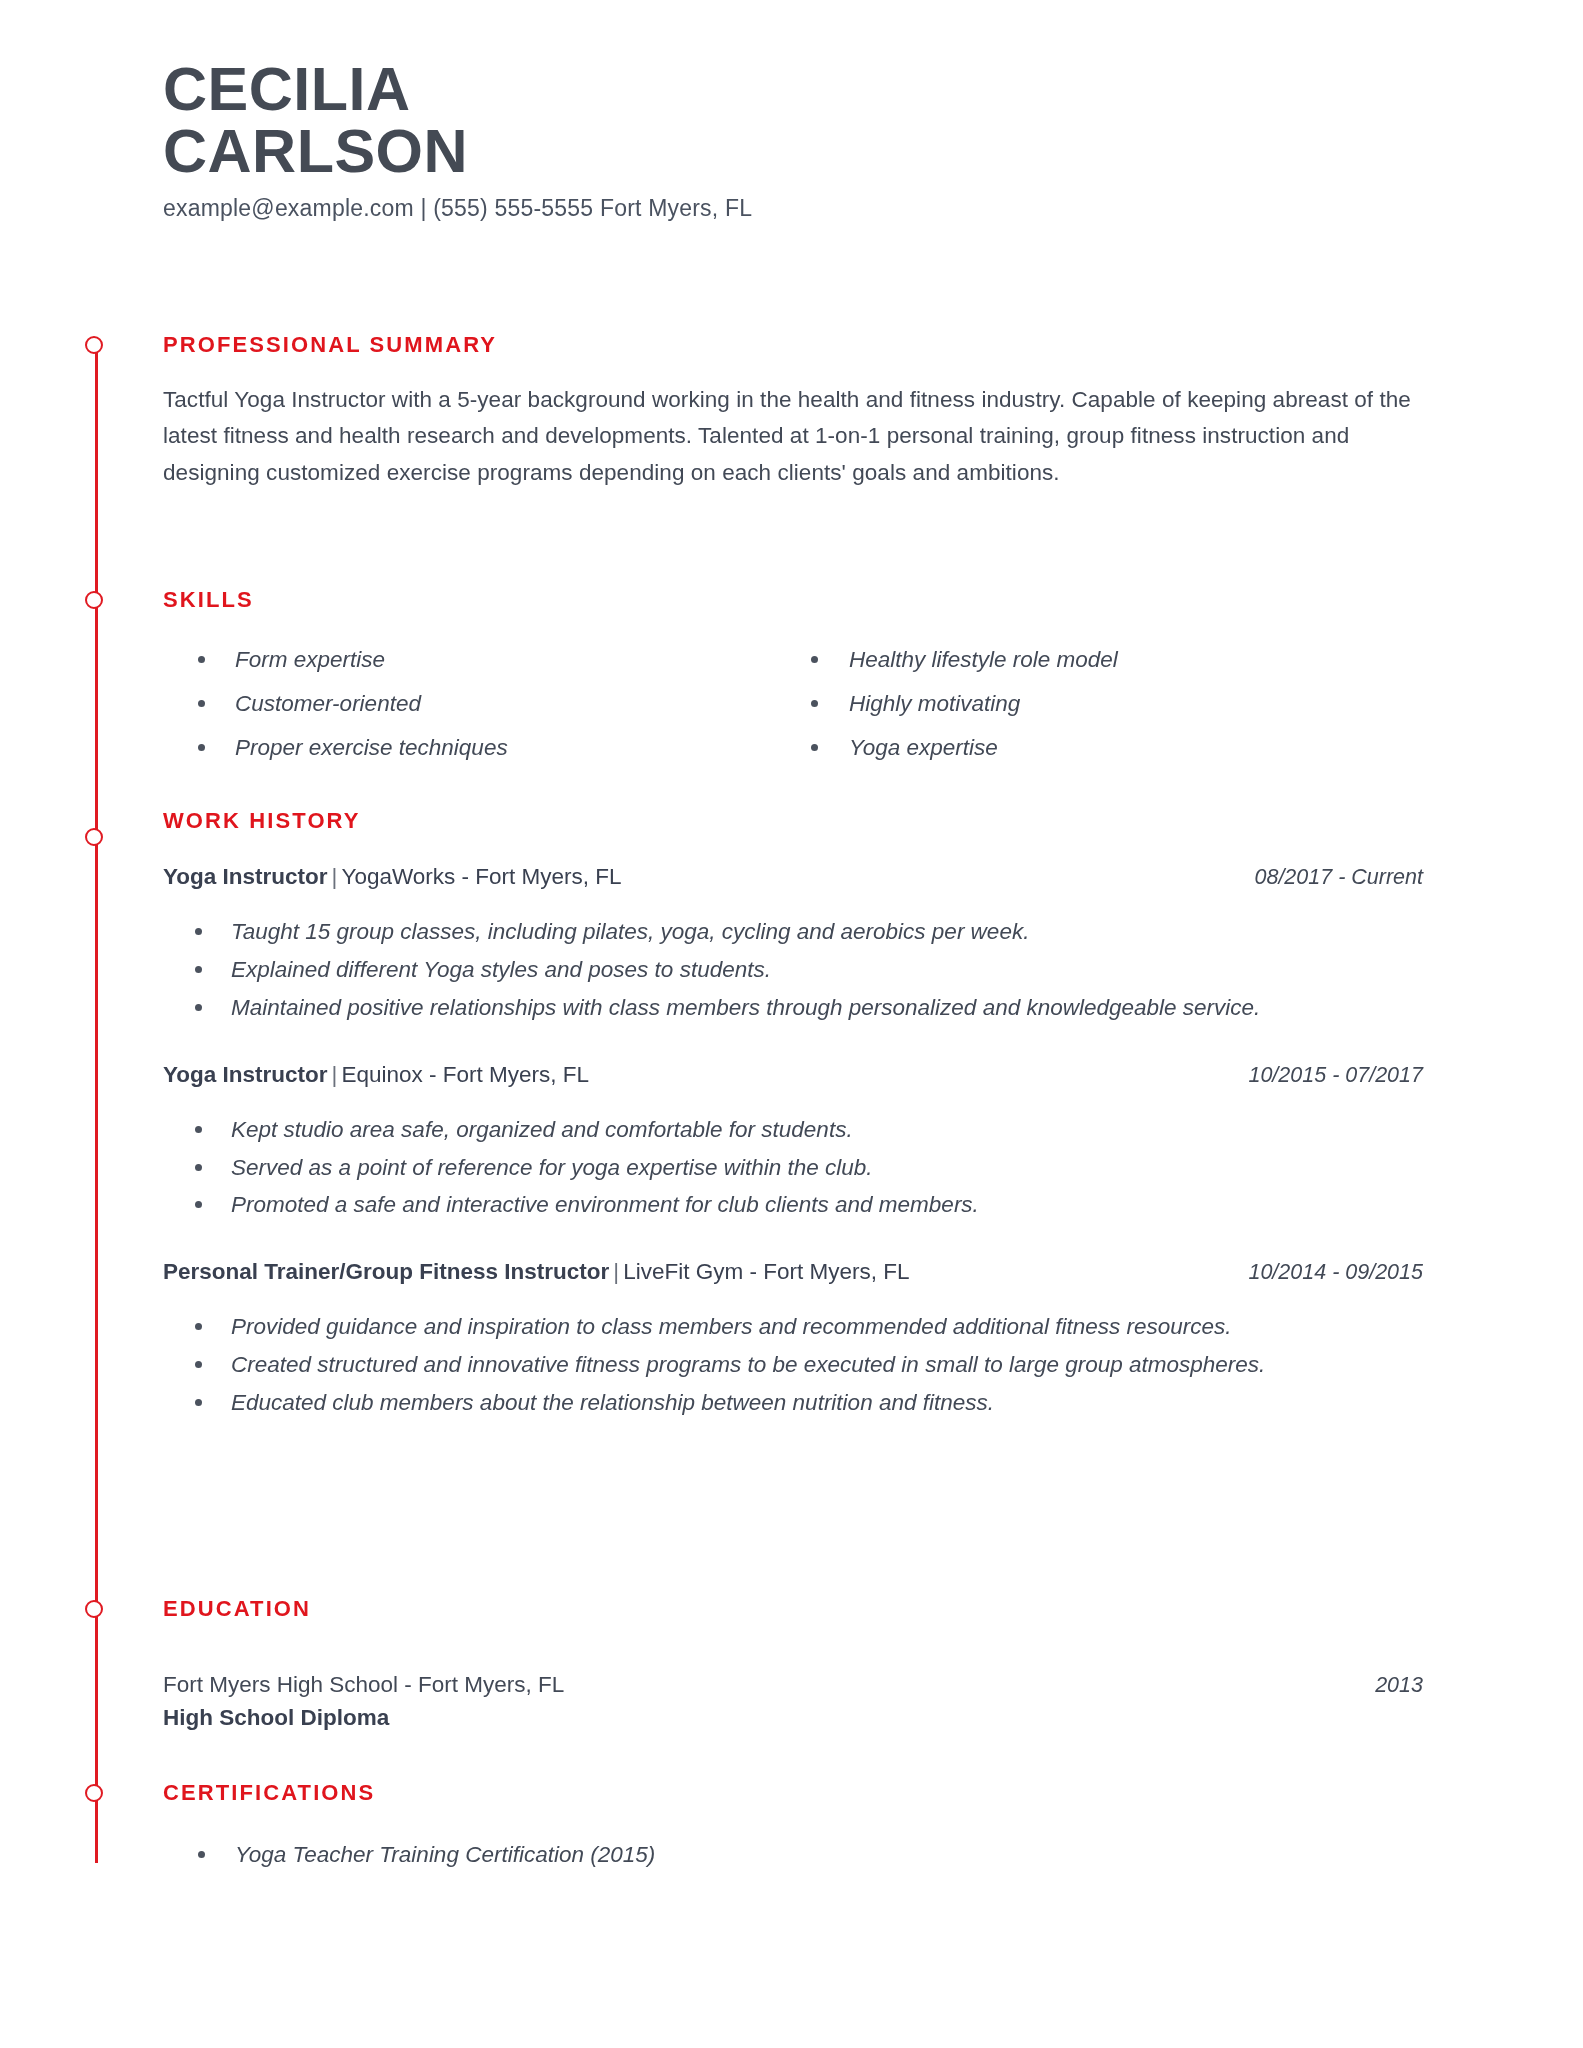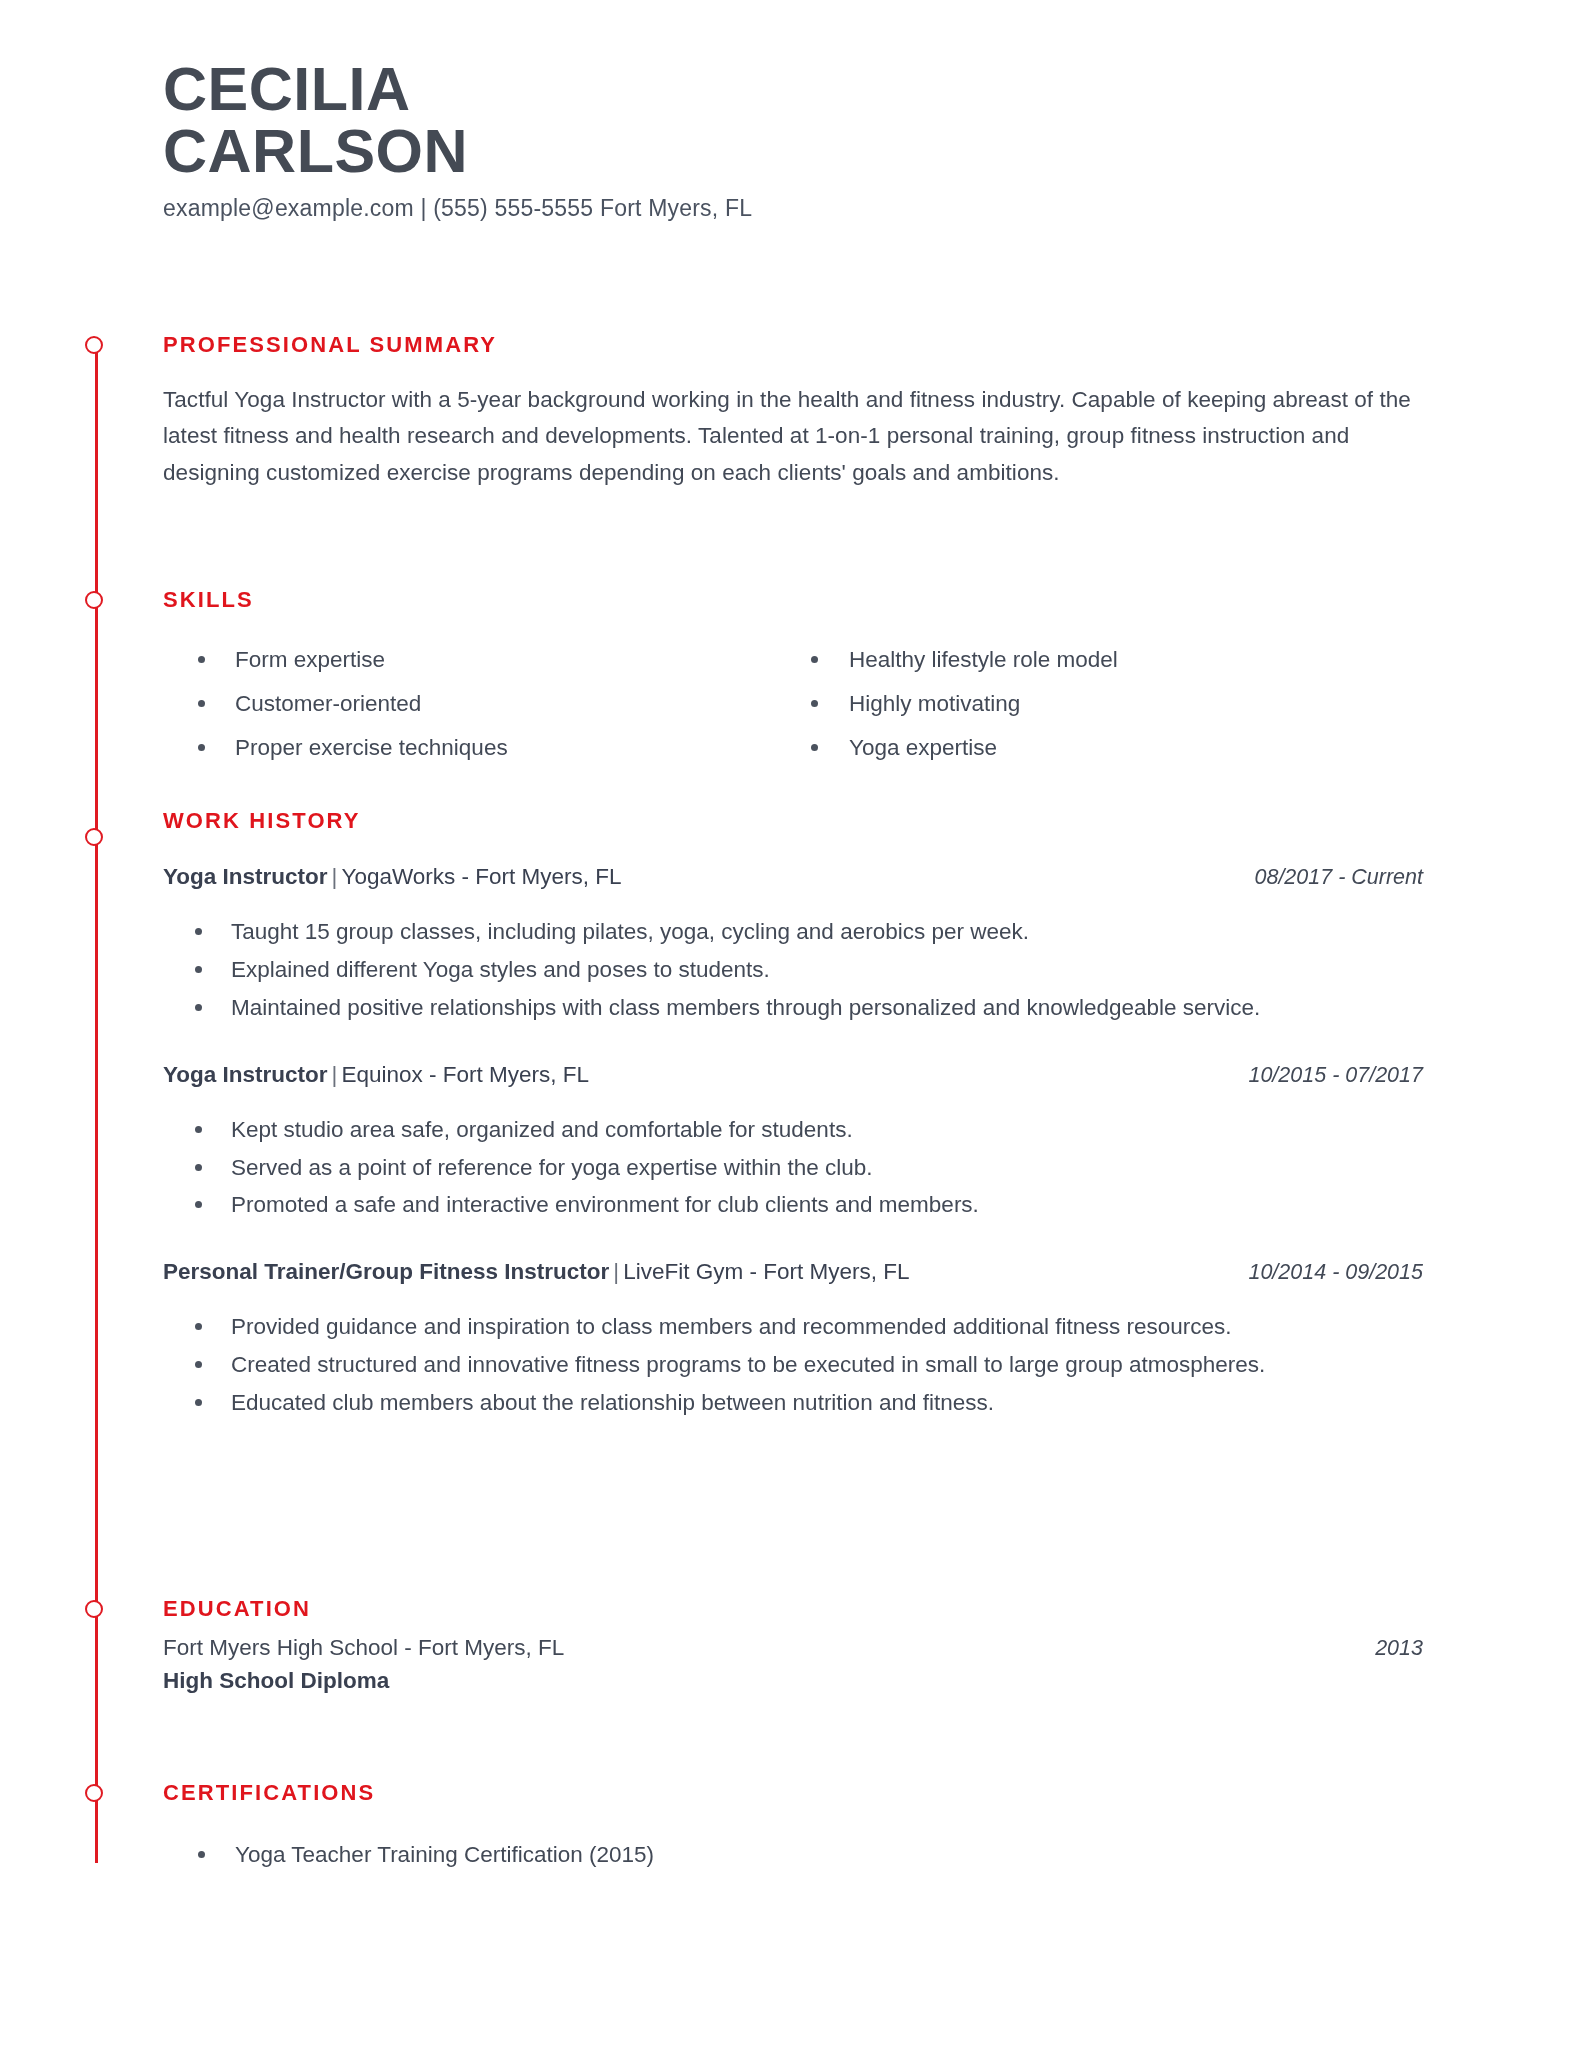--- a/index.html
+++ b/index.html
@@ -94,20 +94,21 @@
     margin: 0;
     padding: 0;
   }
   ul.blist > li {
     position: relative;
     padding-left: 72px;
     font-size: 22.5px;
     line-height: 1.55;
     color: #424956;
     margin-bottom: 3px;
+    font-style: italic;
   }
   ul.blist > li::before {
     content: "";
     position: absolute;
     left: 35px;
     top: 13px;
     width: 7px;
     height: 7px;
     border-radius: 50%;
     background: #4b525e;
@@ -278,21 +279,21 @@
       <ul class="blist">
         <li style="max-width:1170px">Provided guidance and inspiration to class members and recommended additional fitness resources.</li>
         <li style="max-width:1195px">Created structured and innovative fitness programs to be executed in small to large group atmospheres.</li>
         <li>Educated club members about the relationship between nutrition and fitness.</li>
       </ul>
     </div>
   </div>
 
   <div class="section" style="top:1598px">
     <div class="sec-title">EDUCATION</div>
-    <div class="edu-head" style="margin-top:15px">
+    <div class="edu-head" style="margin-top:52px">
       <div class="edu-school">Fort Myers High School - Fort Myers, FL</div>
       <div class="edu-year">2013</div>
     </div>
     <div class="edu-degree">High School Diploma</div>
   </div>
 
   <div class="section" style="top:1782px">
     <div class="sec-title">CERTIFICATIONS</div>
     <ul class="blist" style="margin-top:34px">
       <li>Yoga Teacher Training Certification (2015)</li>

